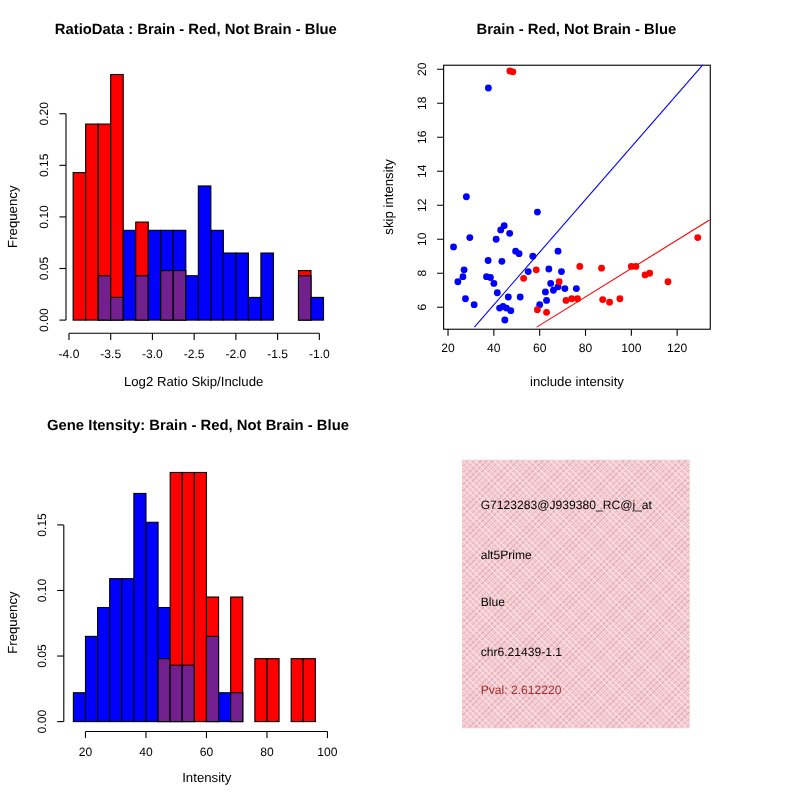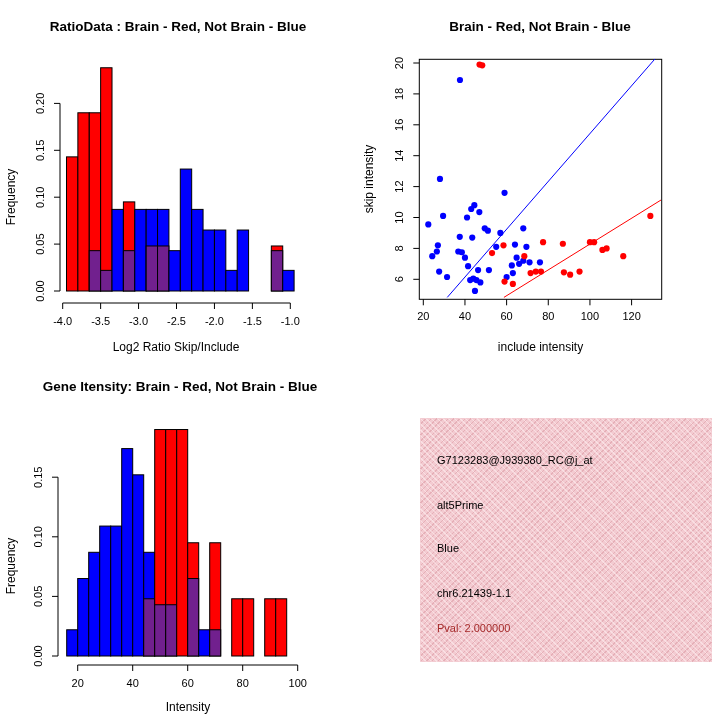--- a/index.html
+++ b/index.html
@@ -1,28 +1,28 @@
 <!DOCTYPE html>
 <html><head>
 <meta charset="utf-8">
 <style>
   html,body{margin:0;padding:0;background:#ffffff;}
   body{width:720px;height:720px;position:relative;font-family:"Liberation Sans",sans-serif;}
   .panel{position:absolute;width:360px;height:360px;}
   #panel-ratio-hist{left:0;top:0;text-align:center;}
-  #panel-scatter{left:360px;top:0;}
+  #panel-scatter{left:344px;top:0;}
   #panel-gene-hist{left:0;top:360px;}
   #panel-info{left:360px;top:360px;}
   svg{display:block;}
   svg text{fill:#000000;}
   .title{font-size:13.5px;font-weight:bold;}
   .lab{font-size:12px;}
   .tick{font-size:11px;}
   .info-box{
-    position:absolute;left:60px;top:58px;width:292px;height:244px;
+    position:absolute;left:60px;top:58px;width:207px;height:244px;
     background-color:#F3CBD1;
     background-image:
       repeating-linear-gradient(45deg, rgba(255,240,242,.55) 0 1px, transparent 1px 4px),
       repeating-linear-gradient(135deg, rgba(216,148,158,.5) 0 1px, transparent 1px 4px);
   }
   .info-line{position:absolute;left:17px;font-size:11px;color:#000000;white-space:nowrap;}
   .info-line.pval{color:#A52A2A;}
 </style>
 </head>
 <body>
@@ -257,15 +257,15 @@
       </g>
     </svg>
 </div>
 
 <div class="panel" id="panel-info">
   <div class="info-box">
     <div class="info-line" style="top:36px;">G7123283@J939380_RC@j_at</div>
     <div class="info-line" style="top:81px;">alt5Prime</div>
     <div class="info-line" style="top:124px;">Blue</div>
     <div class="info-line" style="top:169px;">chr6.21439-1.1</div>
-    <div class="info-line pval" style="top:204px;">Pval: 2.000000</div>
+    <div class="info-line pval" style="top:204px;">Pval: 2.612220</div>
   </div>
 </div>
 
 </body></html>

